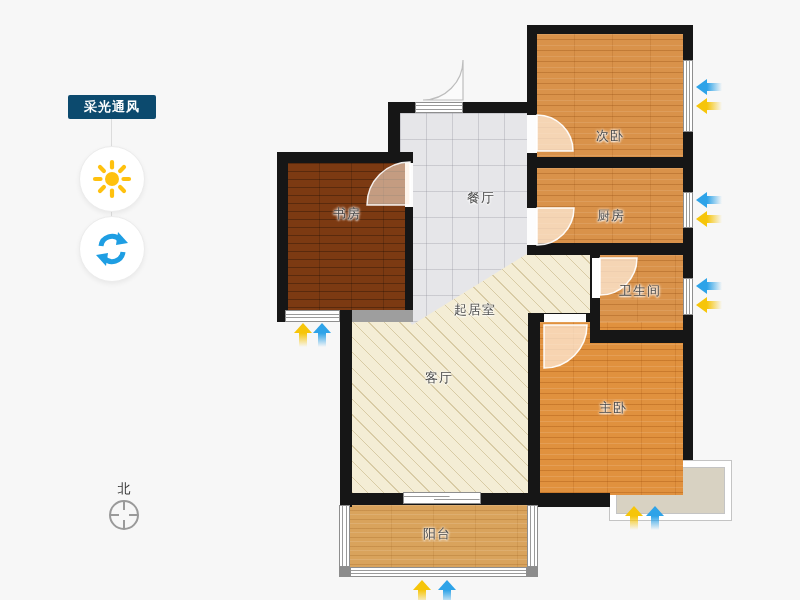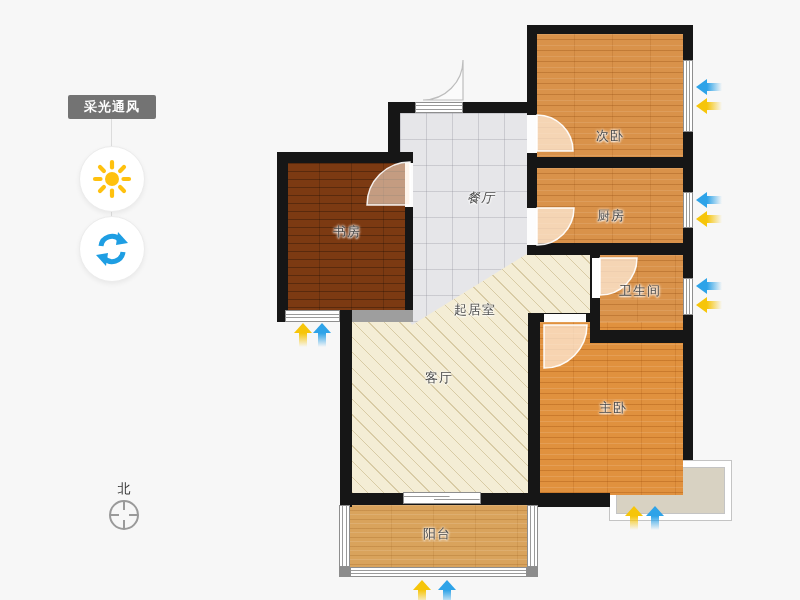--- a/index.html
+++ b/index.html
@@ -40,21 +40,21 @@
   .arrow-left .head{width:0;height:0;border-top:8px solid transparent;border-bottom:8px solid transparent;border-right:11px solid var(--c);}
   .arrow-left .tail{width:15px;height:8px;background:linear-gradient(90deg,var(--c),rgba(255,255,255,0));}
   .arrow-up{position:absolute;width:18px;height:24px;}
   .arrow-up .head{width:0;height:0;margin:0 auto;border-left:9px solid transparent;border-right:9px solid transparent;border-bottom:10px solid var(--c);}
   .arrow-up .tail{width:8px;height:14px;margin:0 auto;background:linear-gradient(180deg,var(--c),rgba(255,255,255,0));}
   .blue{--c:#2EA3E8;} .yellow{--c:#F6C50A;}
   
   .room-label{position:absolute;transform:translate(-50%,-50%);font-size:13px;letter-spacing:1px;color:#4A4A4A;white-space:nowrap;
      text-shadow:0 0 3px #fff,0 0 3px #fff,0 1px 2px #fff;}
   
-  .side-btn{position:absolute;left:68px;top:95px;width:88px;height:24px;background:#737373;border-radius:2px;
+  .side-btn{position:absolute;left:68px;top:95px;width:88px;height:24px;background:#0c4a6e;border-radius:2px;
      color:#fff;font-size:13px;font-weight:bold;text-align:center;line-height:24px;letter-spacing:1px;cursor:pointer;}
   .side-line{position:absolute;left:111px;top:117px;width:1px;height:100px;background:#DCDCDC;}
   .side-circle{position:absolute;left:79px;width:64px;height:64px;background:#fff;border:1px solid #ECECEC;border-radius:50%;
      box-shadow:0 2px 5px rgba(0,0,0,.06);display:flex;align-items:center;justify-content:center;cursor:pointer;}
   svg{display:block;}
 </style>
 </head>
 <body>
 
 <div id="canvas">
@@ -206,20 +206,20 @@
       <div class="tail"></div>
     </div>
   <div class="arrow-up blue" style="left:646px;top:506px;">
       <div class="head"></div>
       <div class="tail"></div>
     </div>
 
   <div class="room-label" style="left:610px;top:91px;margin-top:45px;">次卧</div>
   <div class="room-label" style="left:611px;top:203px;margin-top:13px;">厨房</div>
   <div class="room-label" style="left:640px;top:291px;">卫生间</div>
-  <div class="room-label" style="left:481px;top:198px;font-style:italic;">餐厅</div>
-  <div class="room-label" style="left:347px;top:232px;">书房</div>
+  <div class="room-label" style="left:481px;top:198px;">餐厅</div>
+  <div class="room-label" style="left:347px;top:214px;">书房</div>
   <div class="room-label" style="left:475px;top:310px;">起居室</div>
   <div class="room-label" style="left:439px;top:378px;">客厅</div>
   <div class="room-label" style="left:613px;top:408px;">主卧</div>
   <div class="room-label" style="left:437px;top:534px;">阳台</div>
 
 </div>
 
 </body></html>

